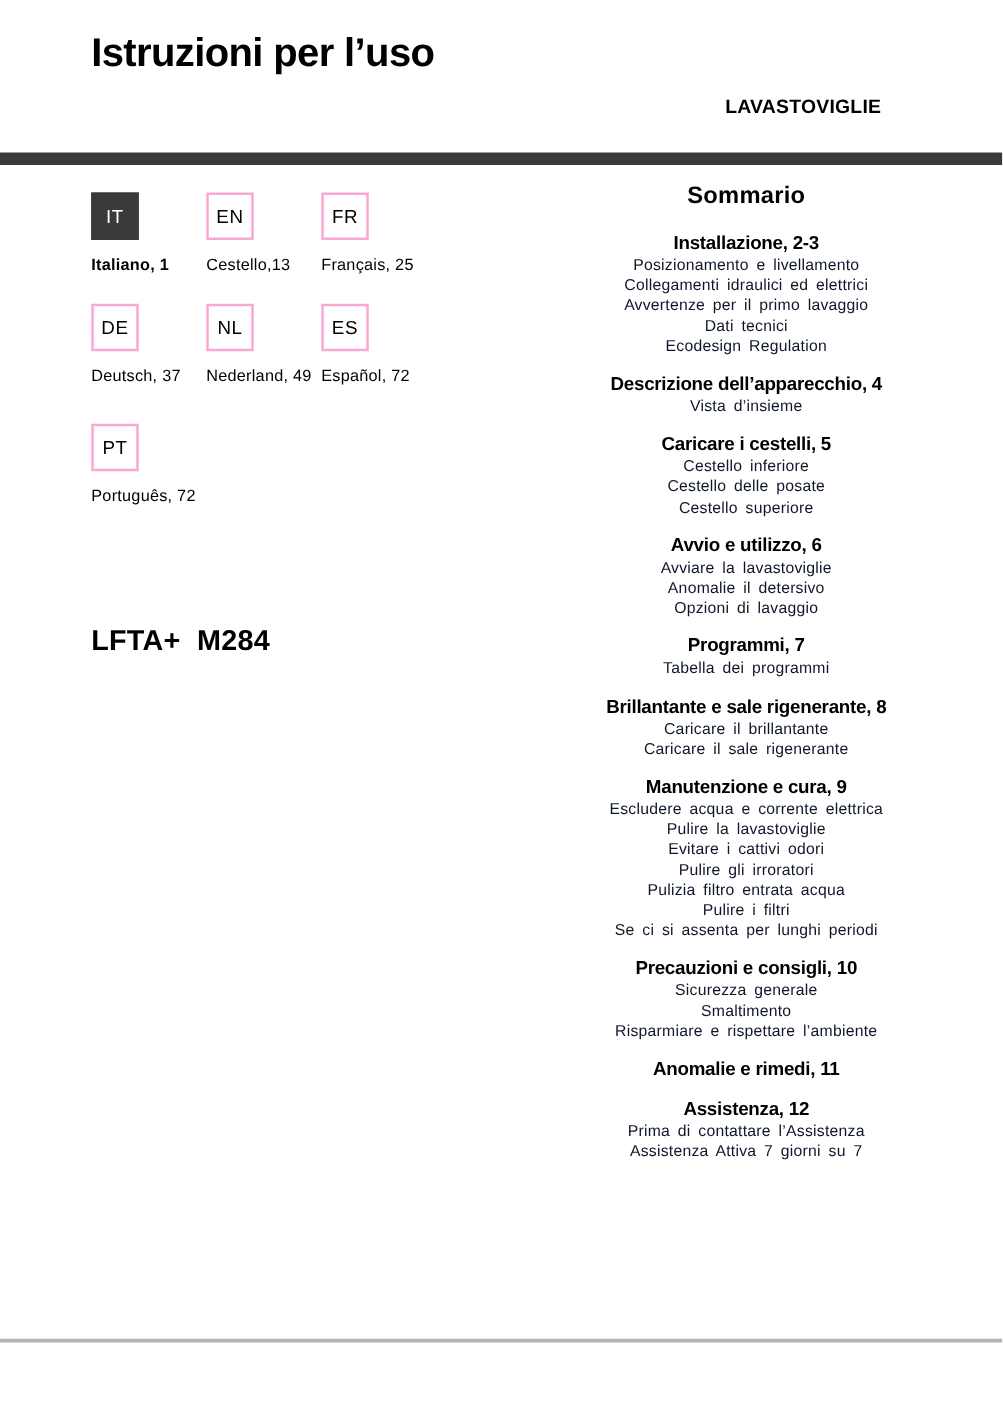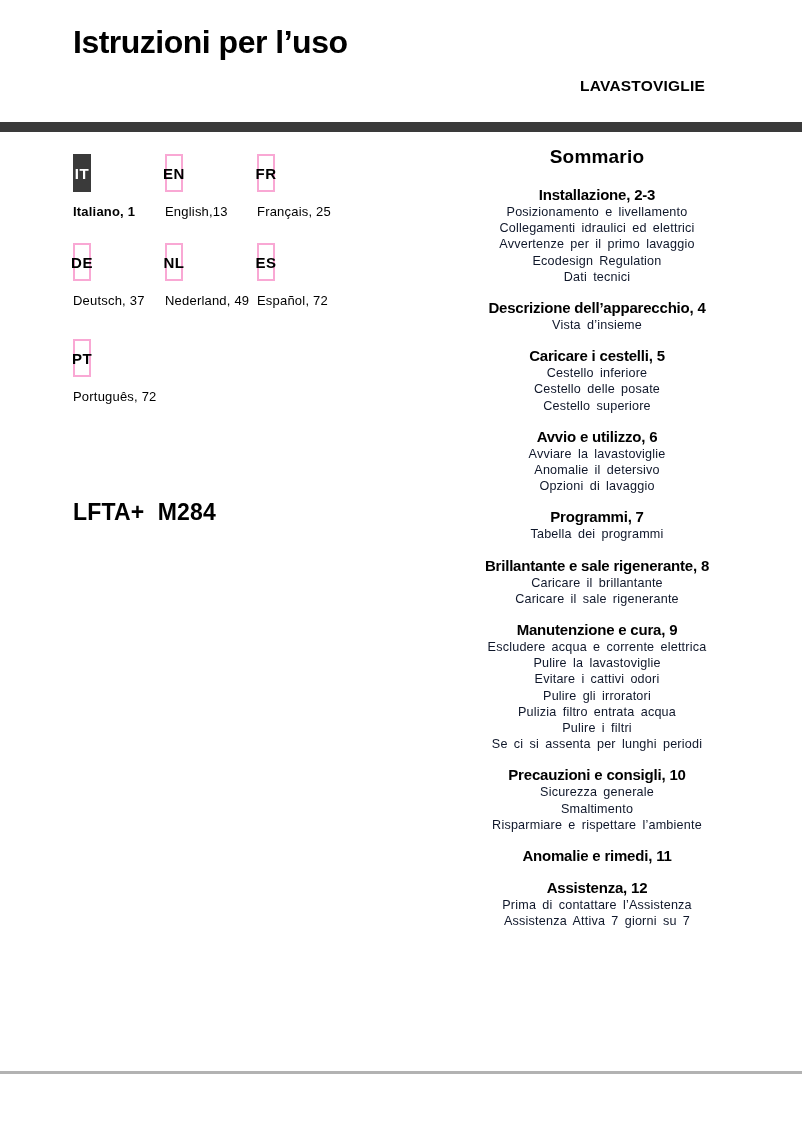--- a/index.html
+++ b/index.html
@@ -14,23 +14,23 @@
   .product{
     position:absolute;right:97px;top:77px;
     font-size:15.5px;font-weight:bold;letter-spacing:0.2px;
   }
   .bar{
     position:absolute;left:0;top:122px;width:802px;height:10px;background:#3a3a3a;
   }
   .langs{position:absolute;left:73px;top:154px;width:320px;height:270px;}
   .lang{position:absolute;}
   .lang .box{
-    width:18px;height:38px;box-sizing:border-box;border:2px solid #f9a8d4;
+    width:38px;height:38px;box-sizing:border-box;border:2px solid #f9a8d4;
     display:flex;align-items:center;justify-content:center;
-    font-size:15px;font-weight:bold;letter-spacing:0.5px;background:#fff;
+    font-size:15px;font-weight:normal;letter-spacing:0.5px;background:#fff;
   }
   .lang .box.active{background:#3a3a3a;border-color:#3a3a3a;color:#fff;}
   .lang .lbl{
     margin-top:12px;font-size:13px;white-space:nowrap;letter-spacing:0.2px;
   }
   .lang .lbl.bold{font-weight:bold;}
   .model{
     position:absolute;left:73px;top:499px;
     font-size:23px;font-weight:bold;white-space:pre;letter-spacing:0.2px;
   }
@@ -58,21 +58,21 @@
   <div class="product">LAVASTOVIGLIE</div>
   <div class="bar"></div>
 
   <div class="langs">
     <div class="lang" style="left:0;top:0">
       <div class="box active">IT</div>
       <div class="lbl bold">Italiano, 1</div>
     </div>
     <div class="lang" style="left:92px;top:0">
       <div class="box">EN</div>
-      <div class="lbl">English,13</div>
+      <div class="lbl">Cestello,13</div>
     </div>
     <div class="lang" style="left:184px;top:0">
       <div class="box">FR</div>
       <div class="lbl">Français, 25</div>
     </div>
     <div class="lang" style="left:0;top:89px">
       <div class="box">DE</div>
       <div class="lbl">Deutsch, 37</div>
     </div>
     <div class="lang" style="left:92px;top:89px">
@@ -92,22 +92,22 @@
   <div class="model">LFTA+  M284</div>
 
   <div class="toc">
     <div class="toc-title">Sommario</div>
 
     <div>
       <div class="sec-h first">Installazione, 2-3</div>
       <div class="sec-i">Posizionamento e livellamento</div>
       <div class="sec-i">Collegamenti idraulici ed elettrici</div>
       <div class="sec-i">Avvertenze per il primo lavaggio</div>
+      <div class="sec-i">Dati tecnici</div>
       <div class="sec-i">Ecodesign Regulation</div>
-      <div class="sec-i">Dati tecnici</div>
     </div>
 
     <div>
       <div class="sec-h">Descrizione dell’apparecchio, 4</div>
       <div class="sec-i">Vista d’insieme</div>
     </div>
 
     <div>
       <div class="sec-h">Caricare i cestelli, 5</div>
       <div class="sec-i">Cestello inferiore</div>

